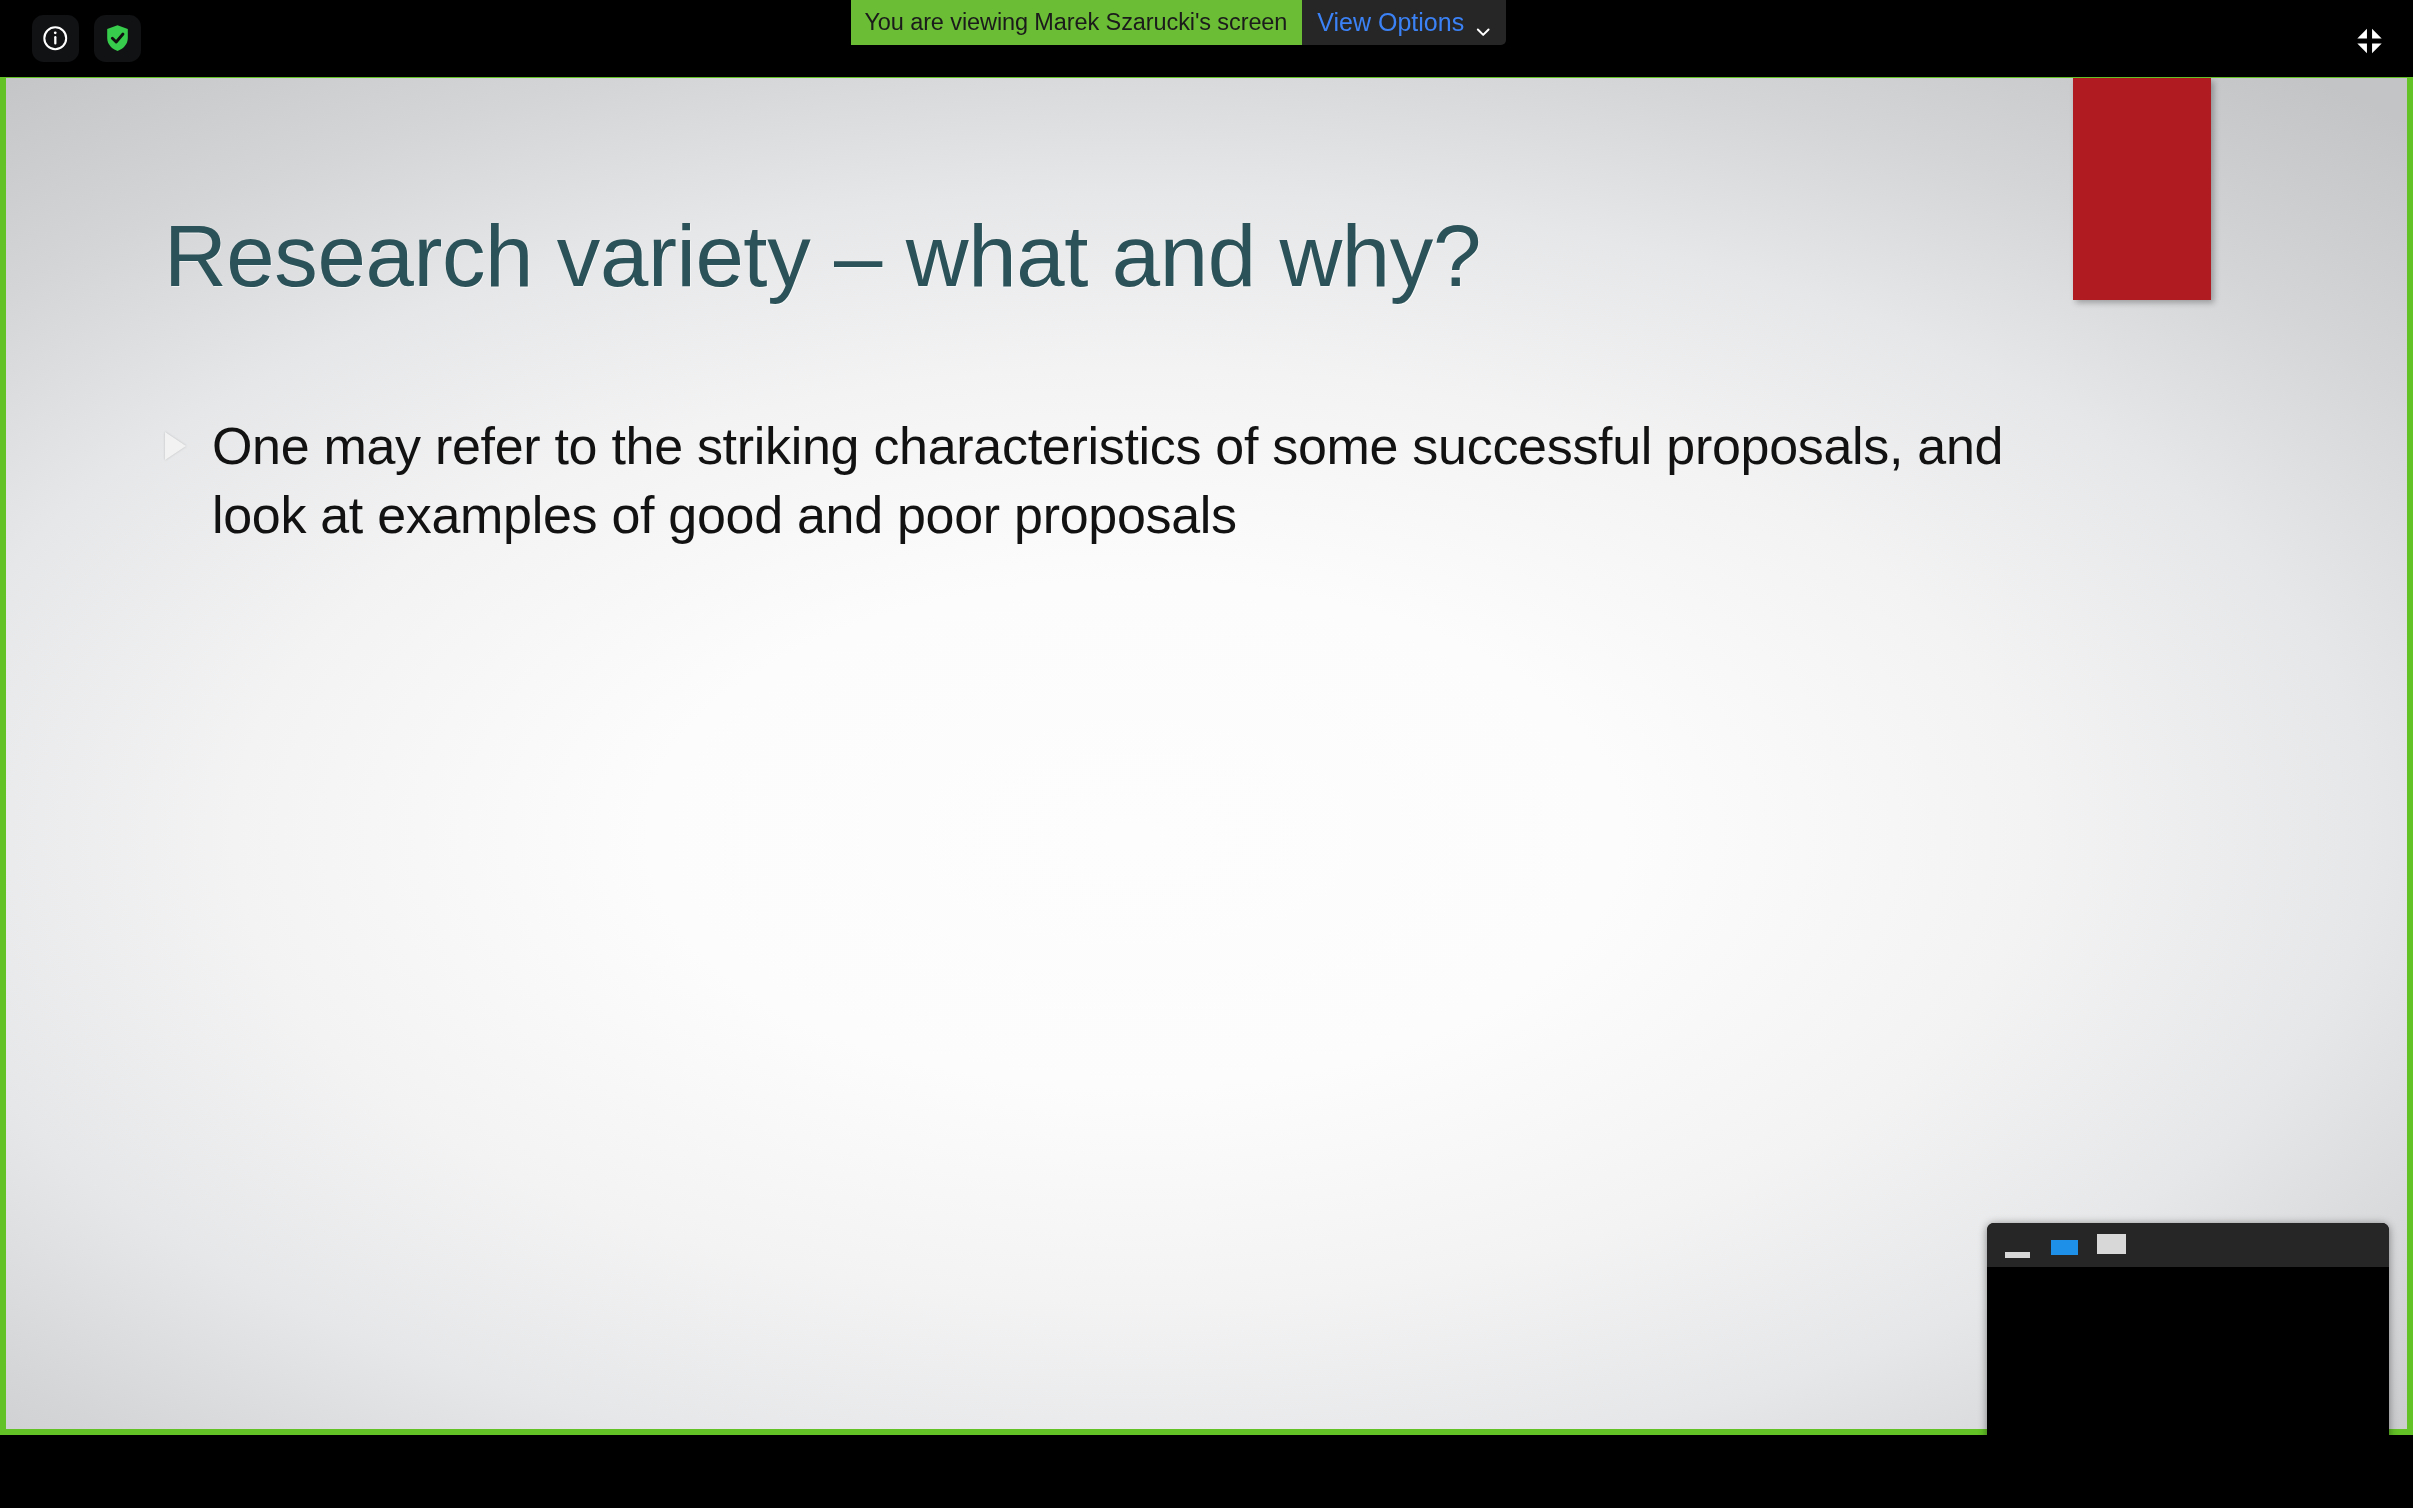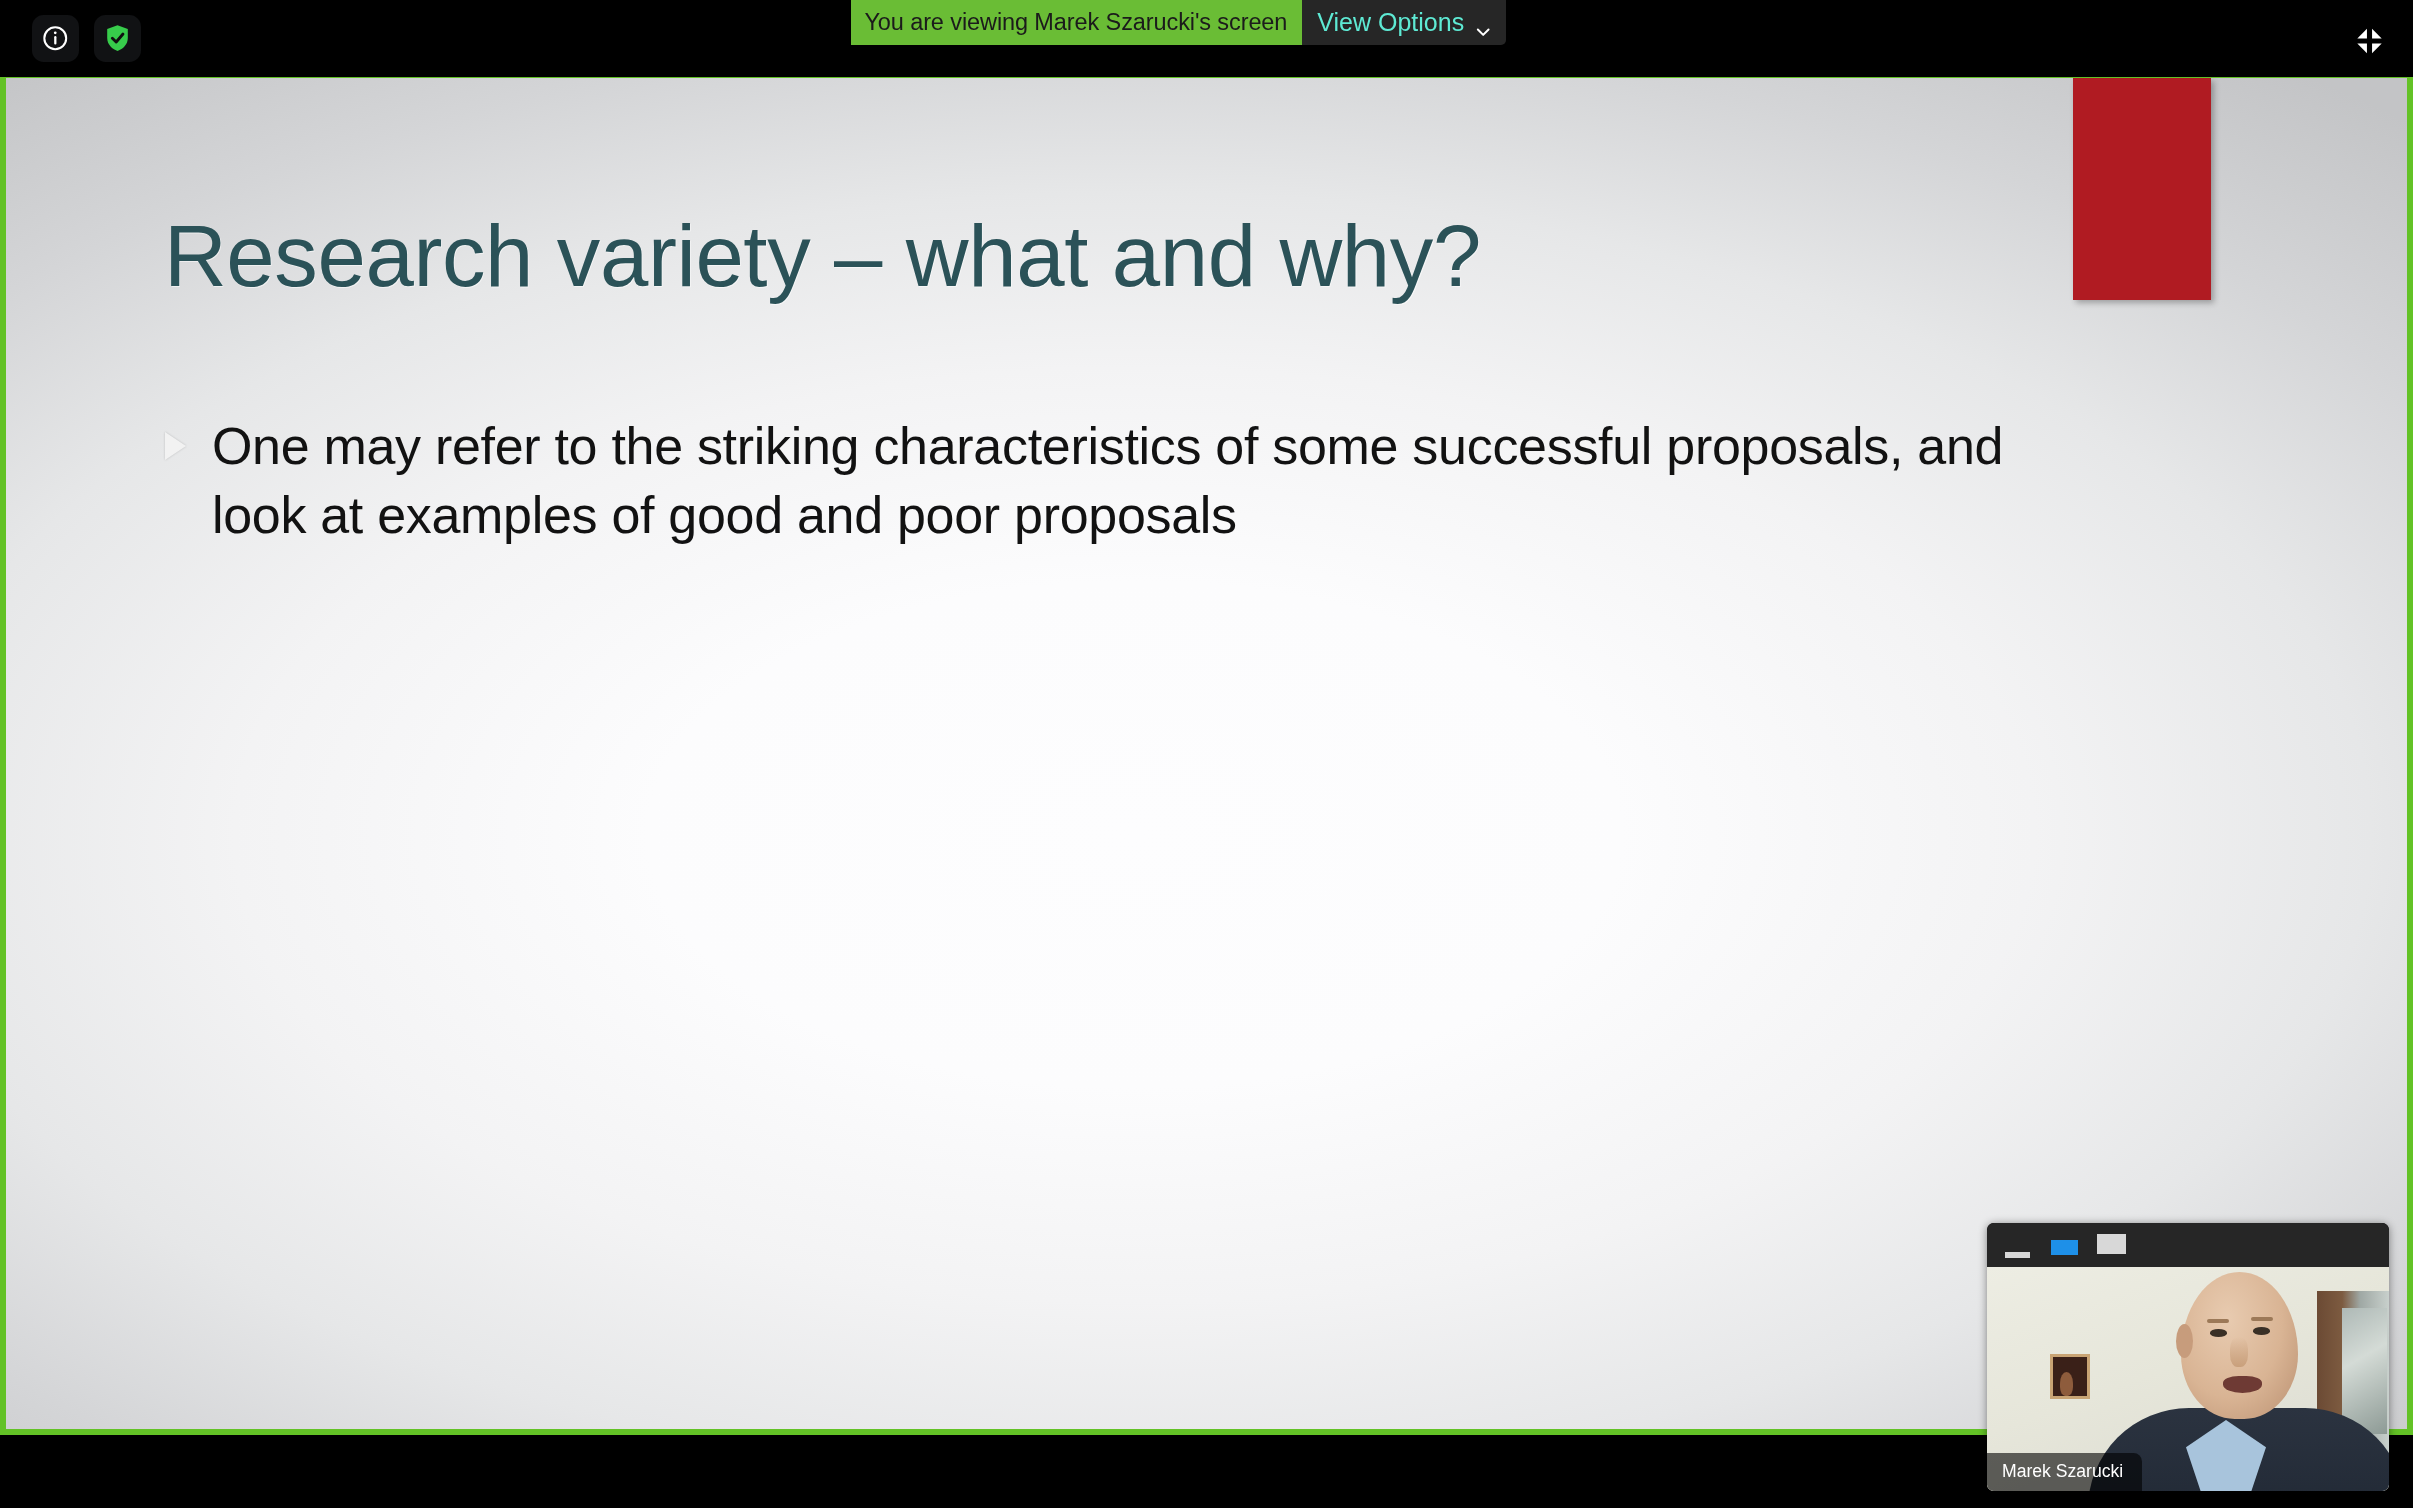--- a/index.html
+++ b/index.html
@@ -51,21 +51,21 @@
     background: #6ABD35;
     color: #1B1B1B;
     font-size: 23.5px;
     line-height: 45px;
     padding: 0 15px 0 13.4px;
     white-space: nowrap;
     letter-spacing: -0.1px;
   }
   #view-options-btn {
     background: #262626;
-    color: #5eead4;
+    color: #3b82f6;
     font-size: 25px;
     line-height: 45px;
     padding: 0 13.4px 0 15px;
     white-space: nowrap;
     display: flex;
     align-items: center;
     gap: 10px;
     border-bottom-right-radius: 5px;
     cursor: pointer;
   }
@@ -393,31 +393,14 @@
 </div>
 
 <div id="video-thumb">
 
   <div id="video-titlebar">
     <div id="vt-minimize"></div>
     <div id="vt-blue"></div>
     <div id="vt-gray"></div>
   </div>
 
-  <div id="video-feed">
-    <div id="feed-wall"></div>
-    <div id="wall-picture"></div>
-    <div id="cabinet"></div>
-    <div id="neck"></div>
-    <div id="torso"></div>
-    <div id="shirt"></div>
-    <div id="head">
-      <div id="brow-l"></div>
-      <div id="brow-r"></div>
-      <div id="eye-l"></div>
-      <div id="eye-r"></div>
-      <div id="nose"></div>
-      <div id="mouth"></div>
-    </div>
-    <div id="name-pill">Marek Szarucki</div>
-  </div>
 </div>
 
 
 </body></html>

